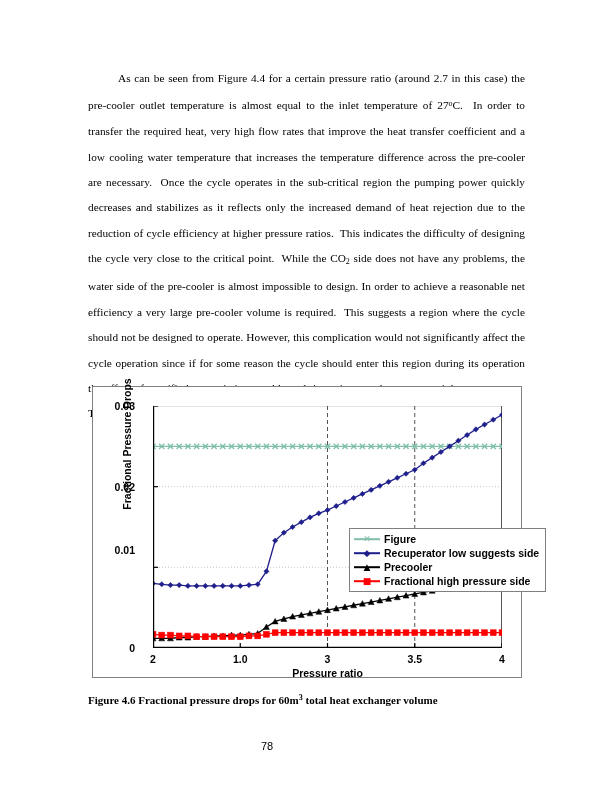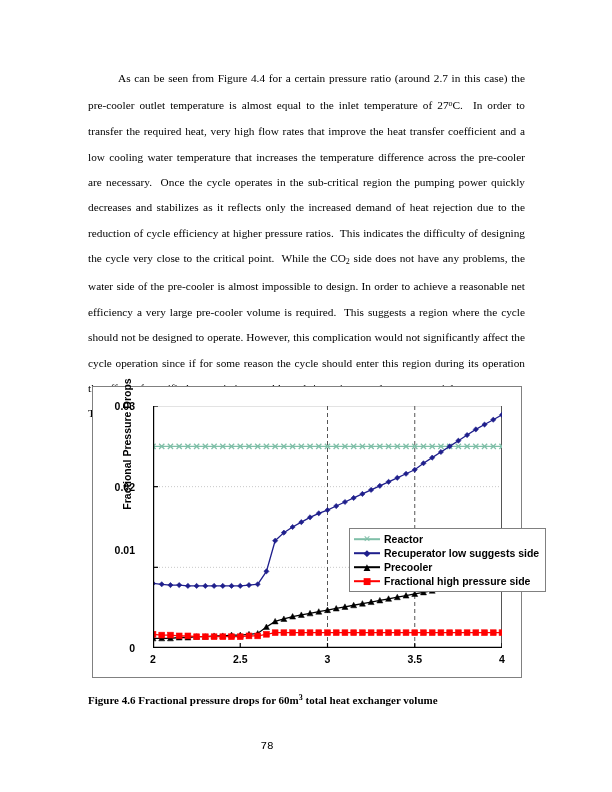--- a/index.html
+++ b/index.html
@@ -167,21 +167,21 @@
   #figure-caption sup { font-size: 8px; vertical-align: 0.45em; }
 
   
   #page-number {
     position: absolute;
     left: 0;
     top: 740px;
     width: 534px;
     text-align: center;
     font-size: 11px;
-    font-family: Liberation Mono, monospace;
+    font-family: Liberation Sans, sans-serif;
   }
 </style>
 </head>
 <body>
 
 <div id="body-text">
   <p class="para">
     <span>As can be seen from Figure 4.4 for a certain pressure ratio (around 2.7 in this case) the pre-cooler outlet temperature is almost equal to the inlet temperature of 27</span><sup>o</sup><span>C.&nbsp; In order to transfer the required heat, very high flow rates that improve the heat transfer coefficient and a low cooling water temperature that increases the temperature difference across the pre-cooler are necessary.&nbsp; Once the cycle operates in the sub-critical region the pumping power quickly decreases and stabilizes as it reflects only the increased demand of heat rejection due to the reduction of cycle efficiency at higher pressure ratios.&nbsp; This indicates the difficulty of designing the cycle very close to the critical point.&nbsp; While the CO</span><sub>2</sub><span> side does not have any problems, the water side of the pre-cooler is almost impossible to design. In order to achieve a reasonable net efficiency a very large pre-cooler volume is required.&nbsp; This suggests a region where the cycle should not be designed to operate. However, this complication would not significantly affect the cycle operation since if for some reason the cycle should enter this region during its operation the effect of specific heat variation would result in an increased compressor inlet temperature.&nbsp; The cycle would continue operation without a significant deterioration of efficiency.</span>
   </p>
 </div>
@@ -764,34 +764,35 @@
       </svg>
 
       <div id="y-tick-labels">
           <div class="y-tick-label" style="top: 242px;">0</div>
           <div class="y-tick-label" style="top: 144px; padding-left: 8px;">0.01</div>
           <div class="y-tick-label" style="top: 81px;">0.02</div>
           <div class="y-tick-label" style="top: 0px;">0.03</div>
         </div>
       <div id="x-tick-labels">
           <div class="x-tick-label" style="left: 0px;">2</div>
-          <div class="x-tick-label" style="left: 87.25px;">2.5</div>
+          <div class="x-tick-label" style="left: 87.25px;">1.0</div>
           <div class="x-tick-label" style="left: 174.5px;">3</div>
           <div class="x-tick-label" style="left: 261.75px;">3.5</div>
           <div class="x-tick-label" style="left: 349px;">4</div>
         </div>
 
+      <div id="x-axis-title">Pressure ratio</div>
 
       <div id="chart-legend">
           <div class="legend-row">
             <span class="legend-key">
               <span class="lk-line" style="background: rgb(127, 191, 168);"></span>
               <span class="lk-mark" style="color: rgb(127, 191, 168);">✕</span>
             </span>
-            <span class="legend-label">Reactor</span>
+            <span class="legend-label">Figure</span>
           </div>
           <div class="legend-row">
             <span class="legend-key">
               <span class="lk-line" style="background: rgb(31, 31, 140);"></span>
               <span class="lk-mark" style="color: rgb(31, 31, 140);">◆</span>
             </span>
             <span class="legend-label">Recuperator low suggests side</span>
           </div>
           <div class="legend-row">
             <span class="legend-key">

